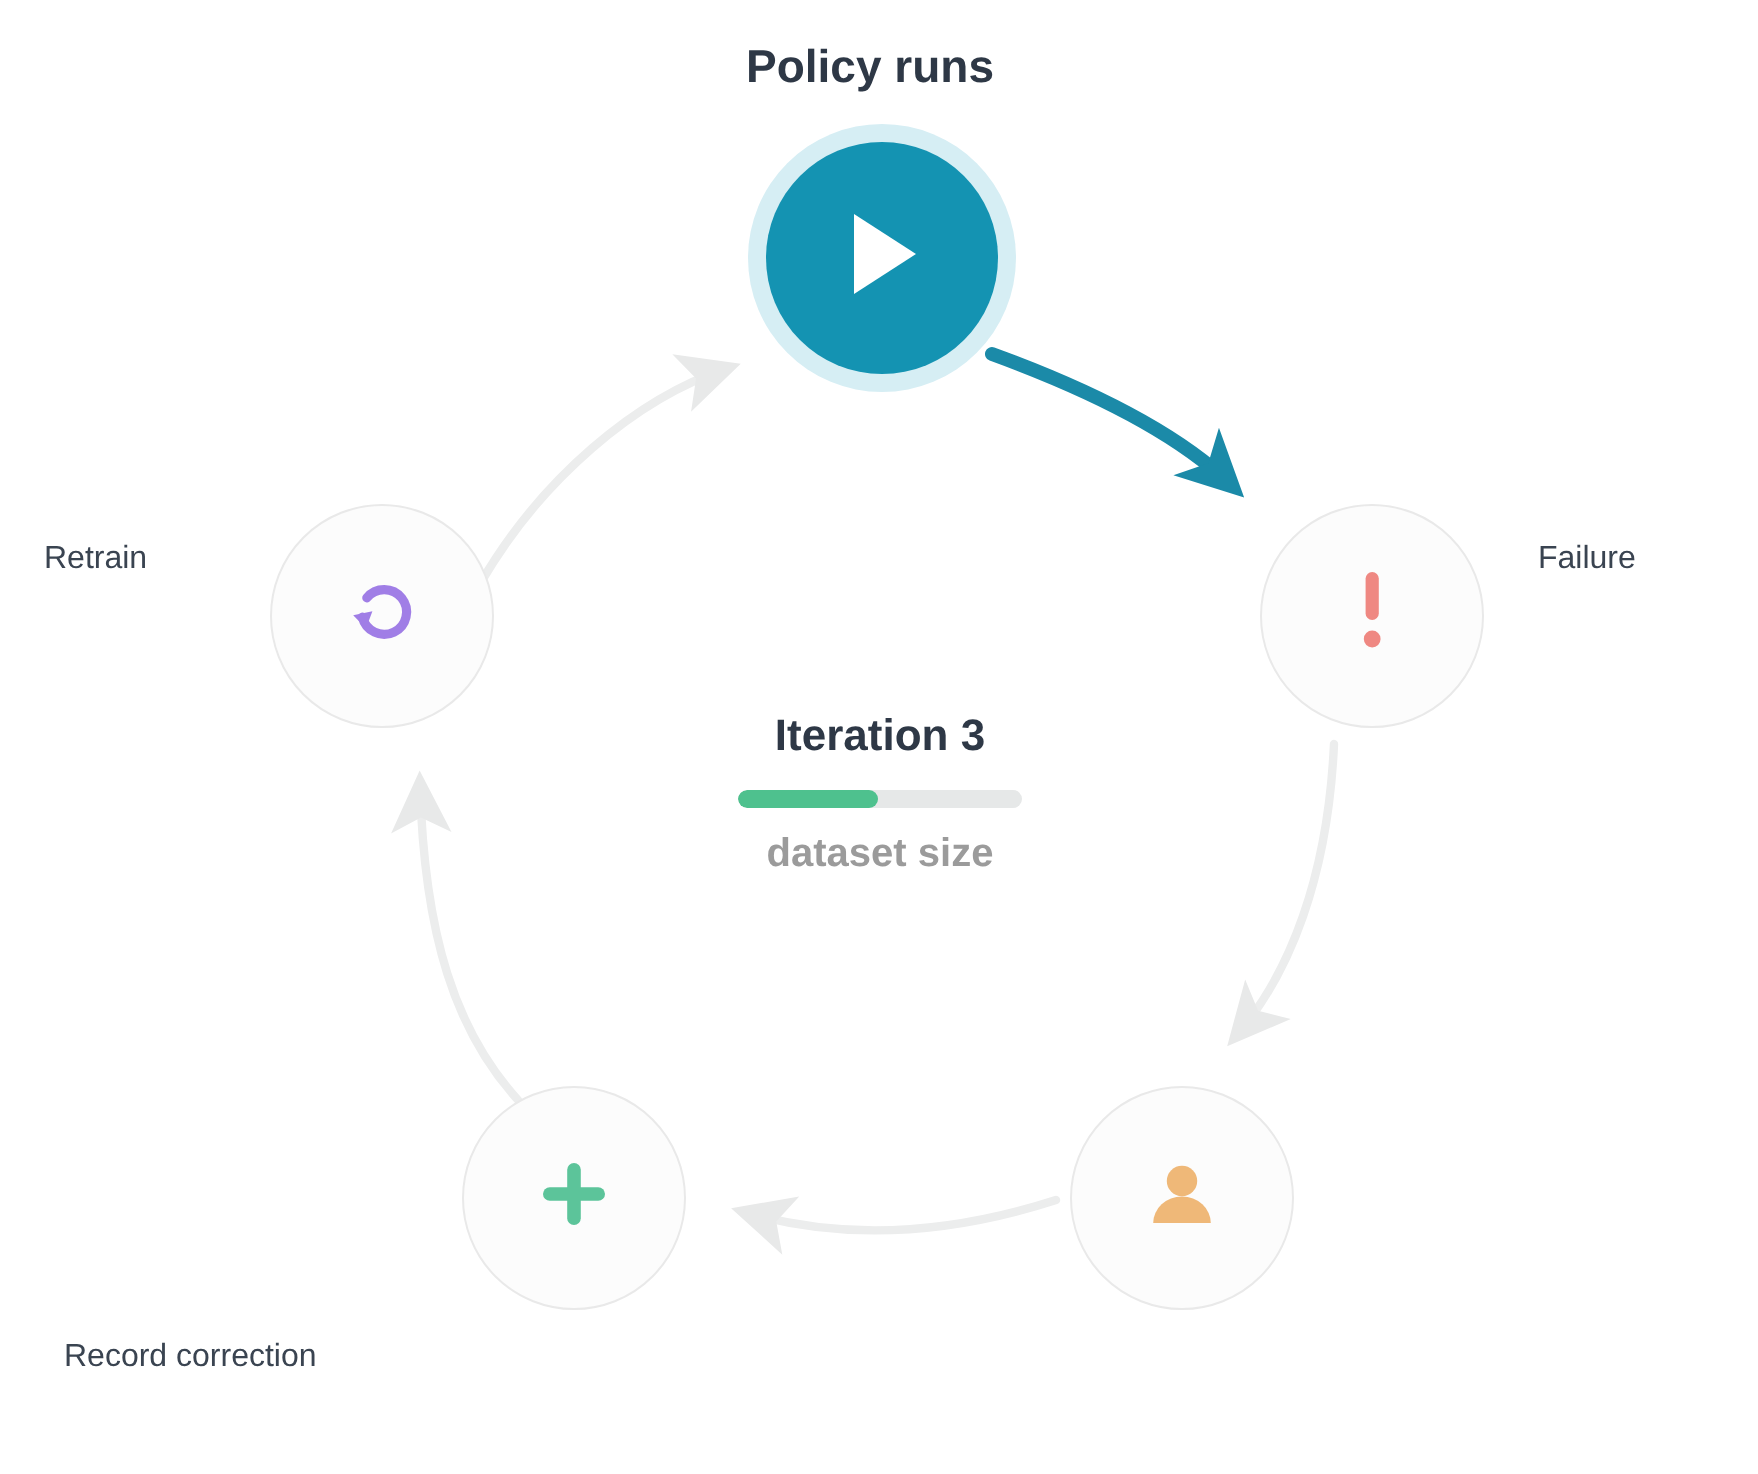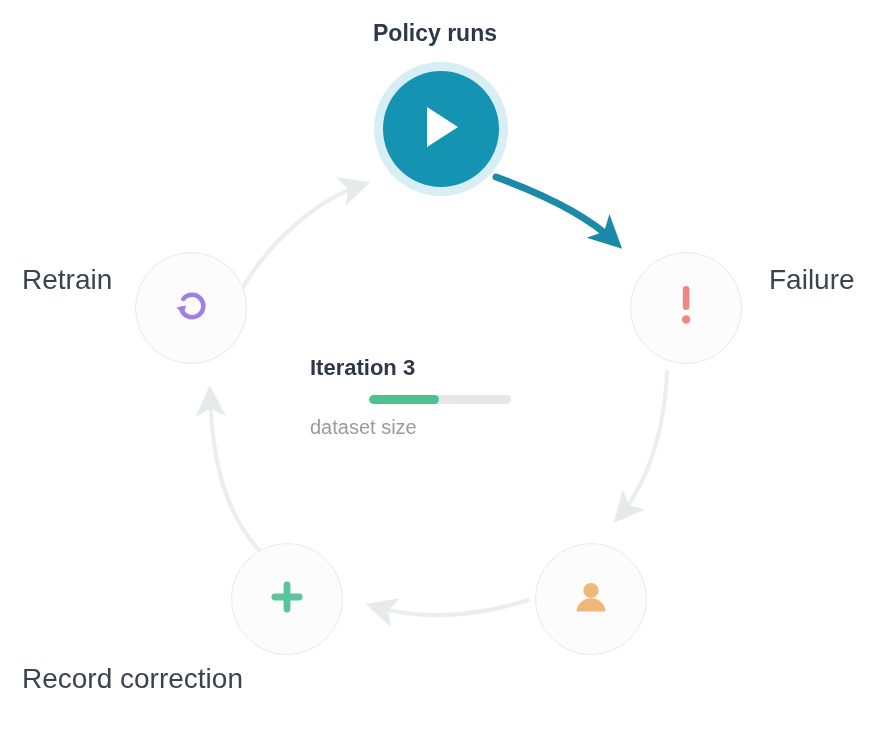--- a/index.html
+++ b/index.html
@@ -62,39 +62,40 @@
     background: #1493b2;
     display: flex;
     align-items: center;
     justify-content: center;
   }
 
   
   .label {
     position: absolute;
     color: #3a4451;
-    font-size: 28px;
+    font-size: 16px;
     line-height: 26px;
     white-space: nowrap;
   }
   .label-title {
     position: absolute;
     color: #2e3846;
     font-size: 23px;
     font-weight: bold;
     line-height: 27px;
     white-space: nowrap;
   }
 
   
   #center-panel {
     position: absolute;
     left: 310px;
     top: 355px;
     width: 260px;
+    text-align: center;
   }
   #iteration-title {
     color: #2e3846;
     font-size: 22px;
     font-weight: bold;
     line-height: 26px;
   }
   #progress-track {
     margin: 14px auto 0 auto;
     width: 142px;
@@ -110,20 +111,21 @@
     top: 0;
     height: 100%;
     border-radius: 5px;
     background: #4ec18e;
   }
   #progress-caption {
     margin-top: 11px;
     color: #9b9b9b;
     font-size: 20px;
     line-height: 24px;
+    font-weight: bold;
   }
 </style>
 </head>
 <body>
 
 <div id="stage">
 
   <svg id="edges" viewBox="0 0 879 737">
     <defs>
       <marker id="ah-grey" markerWidth="9" markerHeight="9" refX="6.4" refY="4.5" orient="auto" markerUnits="strokeWidth">
@@ -176,21 +178,21 @@
   </div>
 
   <div class="node node-plain" style="left:231px; top:543px;">
     <span>
       <svg width="40" height="40" viewBox="0 0 40 40">
         <rect x="16.6" y="4.5" width="6.8" height="31" rx="3.4" fill="#5cc49a"></rect>
         <rect x="4.5" y="16.6" width="31" height="6.8" rx="3.4" fill="#5cc49a"></rect>
       </svg>
     </span>
   </div>
-  <div class="label" style="left:22px; top:666px;">Record correction</div>
+  <div class="label" style="left:32px; top:666px;">Record correction</div>
 
   <div class="node node-plain" style="left:135px; top:252px;">
     <span>
       <svg width="40" height="40" viewBox="0 0 40 40">
         <path d="M12.4,12.9 A11.2,11.2 0 1 1 10.2,22.6" fill="none" stroke="#a07ee6" stroke-width="4.6" stroke-linecap="round"></path>
         <path d="M15.2,19.6 L5.6,21.6 L12.0,28.3 Z" fill="#a07ee6"></path>
       </svg>
     </span>
   </div>
   <div class="label" style="left:22px; top:267px;">Retrain</div>

